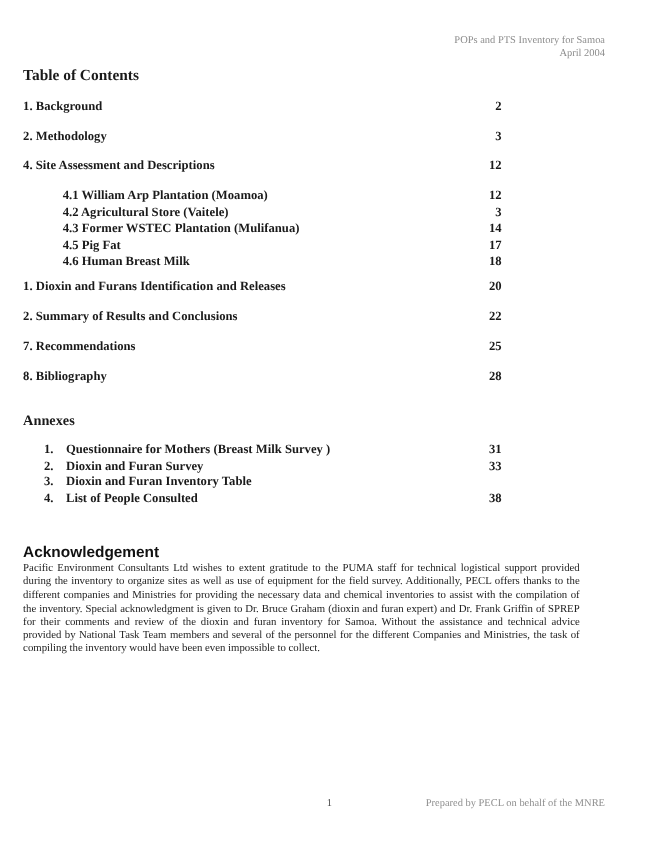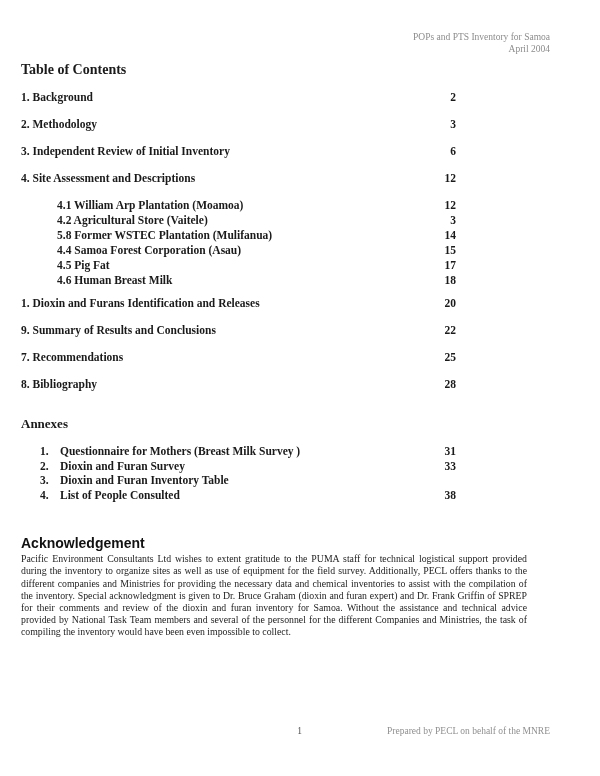--- a/index.html
+++ b/index.html
@@ -142,61 +142,53 @@
 
       <div class="toc-row">
         <span>1. Background</span>
         <span>2</span>
       </div>
       <div class="toc-row">
         <span>2. Methodology</span>
         <span>3</span>
       </div>
       <div class="toc-row">
-        <span>3. Independent Review of Initial Inventory</span>
-        <span>6</span>
-      </div>
-      <div class="toc-row">
         <span>4. Site Assessment and Descriptions</span>
         <span>12</span>
       </div>
 
       <div class="toc-sub">
         <div class="toc-row">
           <span>4.1 William Arp Plantation (Moamoa)</span>
           <span>12</span>
         </div>
         <div class="toc-row">
           <span>4.2 Agricultural Store (Vaitele)</span>
           <span>3</span>
         </div>
         <div class="toc-row">
-          <span>5.8 Former WSTEC Plantation (Mulifanua)</span>
+          <span>4.3 Former WSTEC Plantation (Mulifanua)</span>
           <span>14</span>
-        </div>
-        <div class="toc-row">
-          <span>4.4 Samoa Forest Corporation (Asau)</span>
-          <span>15</span>
         </div>
         <div class="toc-row">
           <span>4.5 Pig Fat</span>
           <span>17</span>
         </div>
         <div class="toc-row">
           <span>4.6 Human Breast Milk</span>
           <span>18</span>
         </div>
       </div>
 
       <div class="toc-row">
         <span>1. Dioxin and Furans Identification and Releases</span>
         <span>20</span>
       </div>
       <div class="toc-row">
-        <span>9. Summary of Results and Conclusions</span>
+        <span>2. Summary of Results and Conclusions</span>
         <span>22</span>
       </div>
       <div class="toc-row">
         <span>7. Recommendations</span>
         <span>25</span>
       </div>
       <div class="toc-row">
         <span>8. Bibliography</span>
         <span>28</span>
       </div>

